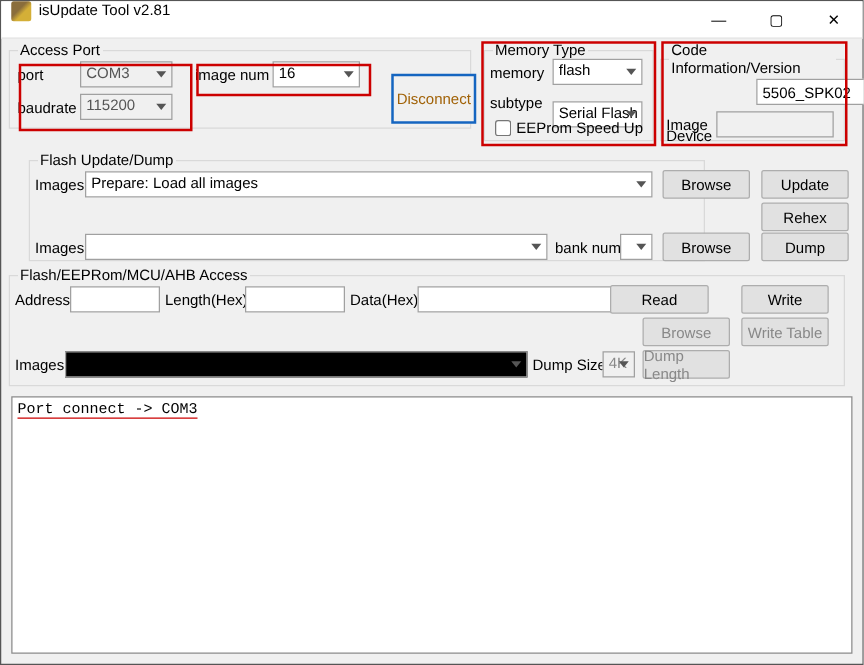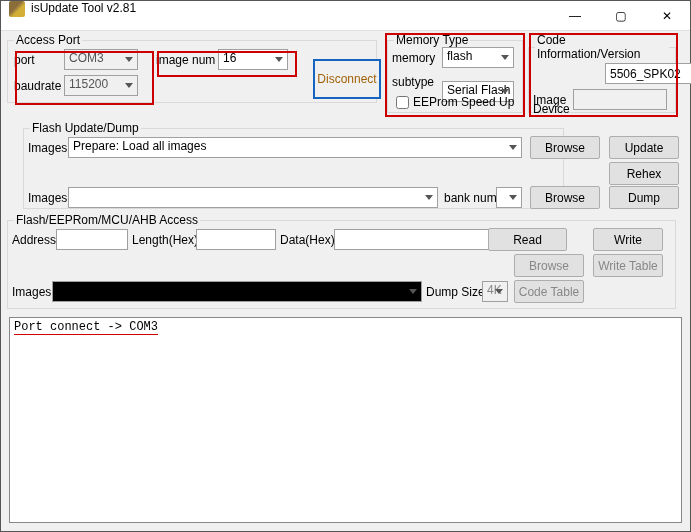--- a/index.html
+++ b/index.html
@@ -242,21 +242,21 @@
         </div>
       <div class="btn disabled" style="left:585px; top:27px; width:70px;">
           <span>Write Table</span>
         </div>
 
       <label class="lbl" style="left:4px; top:58px;">Images</label>
       <div class="combo black-combo" style="left:44px; top:54px; width:370px;"><span></span></div>
       <label class="lbl" style="left:418px; top:58px;">Dump Size</label>
       <div class="combo disabled" style="left:474px; top:54px; width:26px; color:#888;"><span>4K</span></div>
       <div class="btn disabled" style="left:506px; top:53px; width:70px;">
-          <span>Code Table</span>
+          <span>Dump Length</span>
         </div>
     </fieldset>
 
     <div class="console">
       <span class="underline">Port connect -&gt; COM3</span>
     </div>
 
   </div>
 </div>
 

